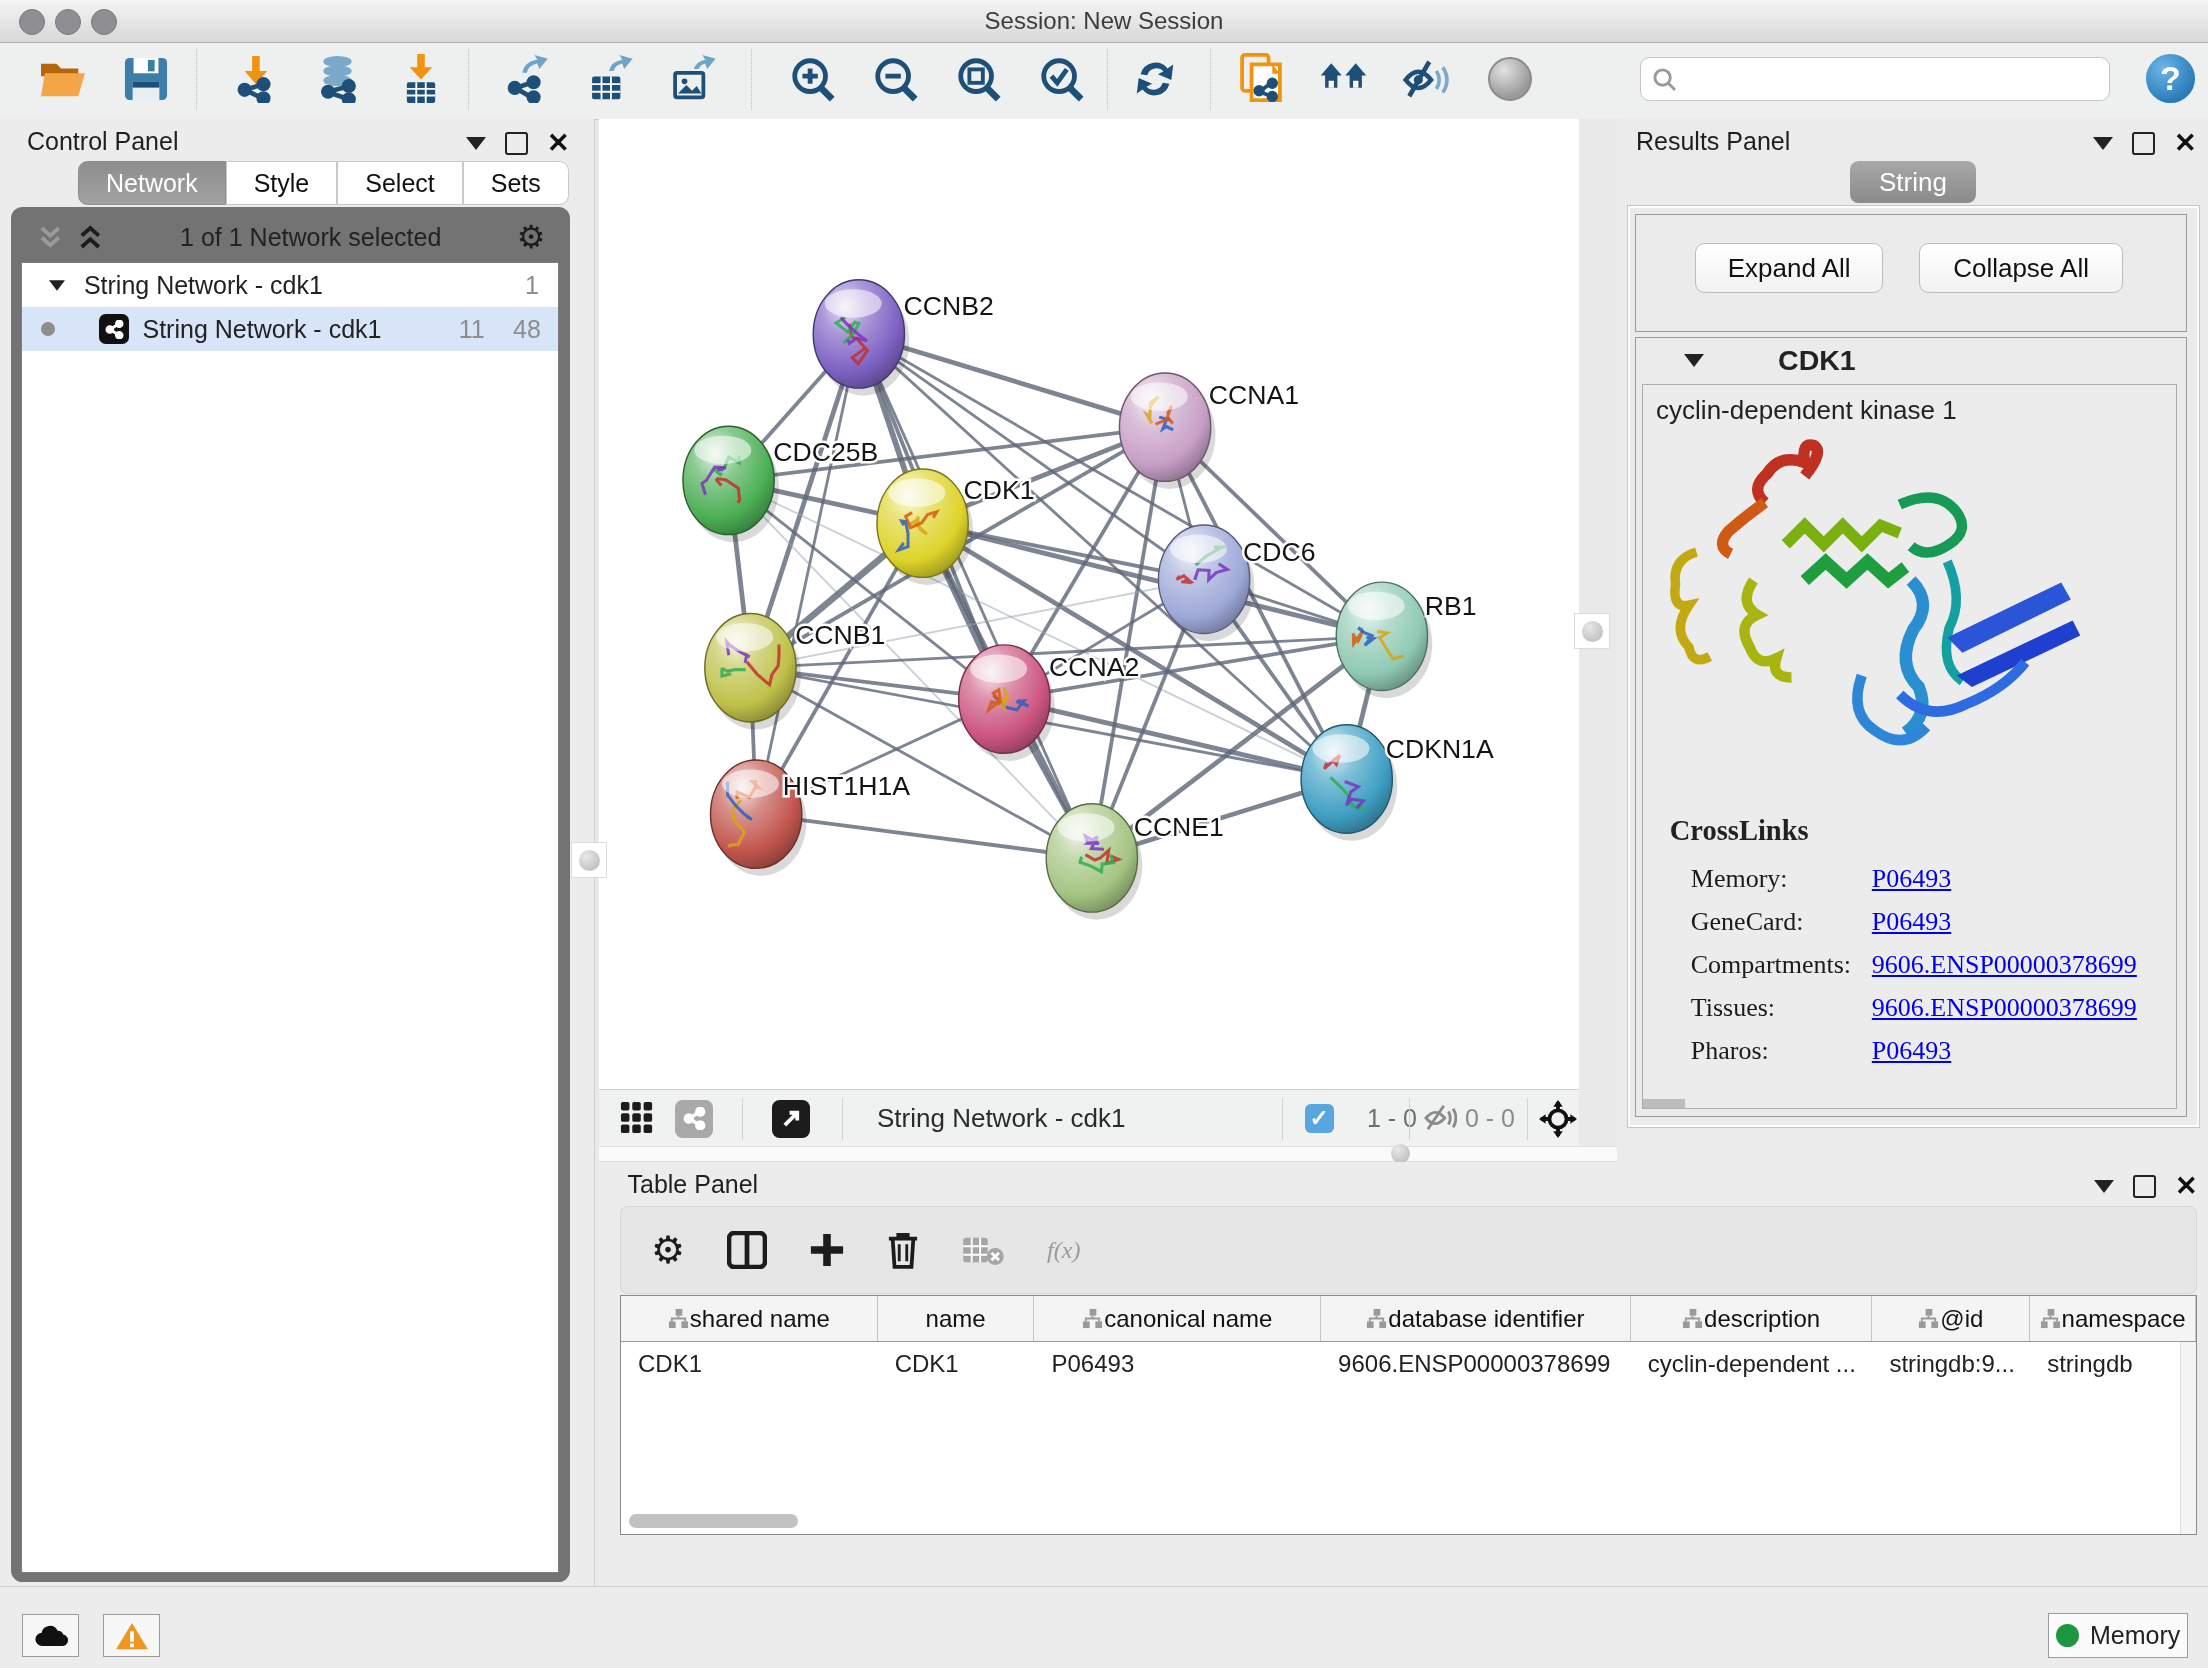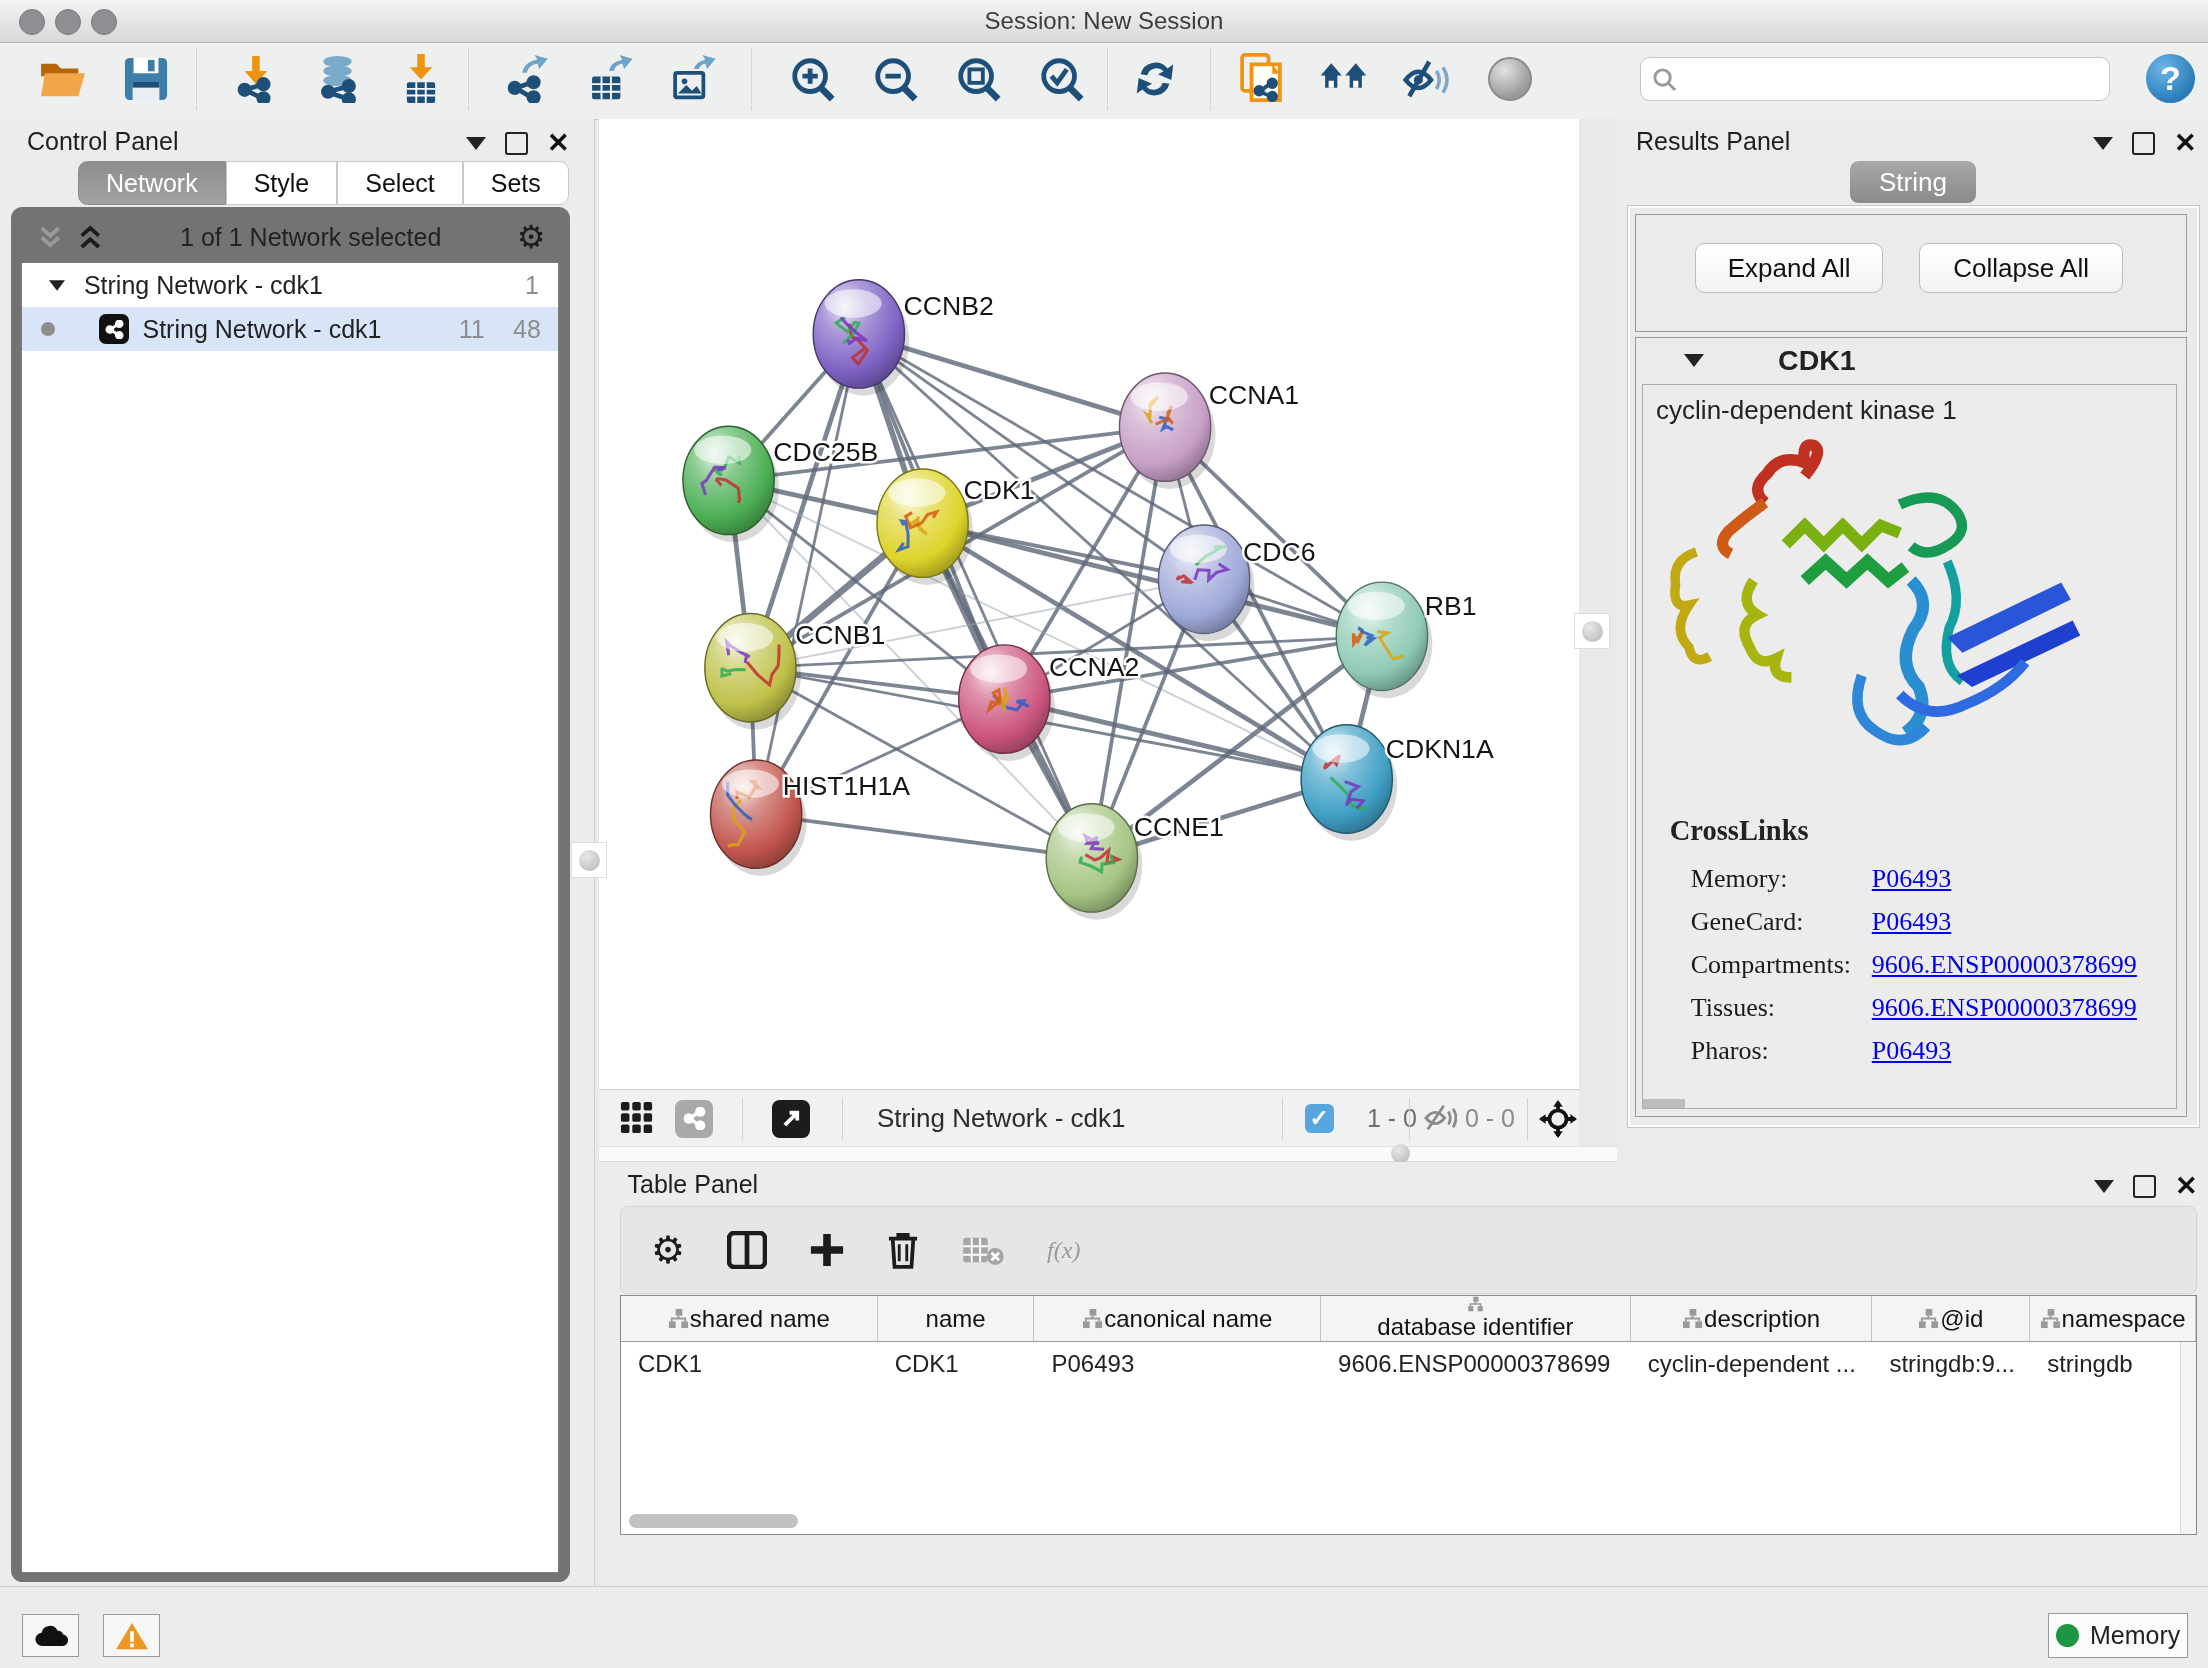--- a/index.html
+++ b/index.html
@@ -739,21 +739,21 @@
           <svg width="21" height="21" viewBox="0 0 22 22">
             <g fill="#9a9a9a">
               <rect x="8" y="1" width="7" height="7"></rect>
               <rect x="1" y="14" width="7" height="7"></rect>
               <rect x="14" y="14" width="7" height="7"></rect>
             </g>
             <path d="M11 8 v4 M4 14 v-3 h14 v3" stroke="#9a9a9a" stroke-width="2" fill="none"></path>
           </svg>
           <span>canonical name</span>
         </div>
-        <div class="tp-hcell" style="width: 310px; flex-direction: column;">
+        <div class="tp-hcell" style="width: 310px;">
           <svg width="21" height="21" viewBox="0 0 22 22">
             <g fill="#9a9a9a">
               <rect x="8" y="1" width="7" height="7"></rect>
               <rect x="1" y="14" width="7" height="7"></rect>
               <rect x="14" y="14" width="7" height="7"></rect>
             </g>
             <path d="M11 8 v4 M4 14 v-3 h14 v3" stroke="#9a9a9a" stroke-width="2" fill="none"></path>
           </svg>
           <span>database identifier</span>
         </div>

